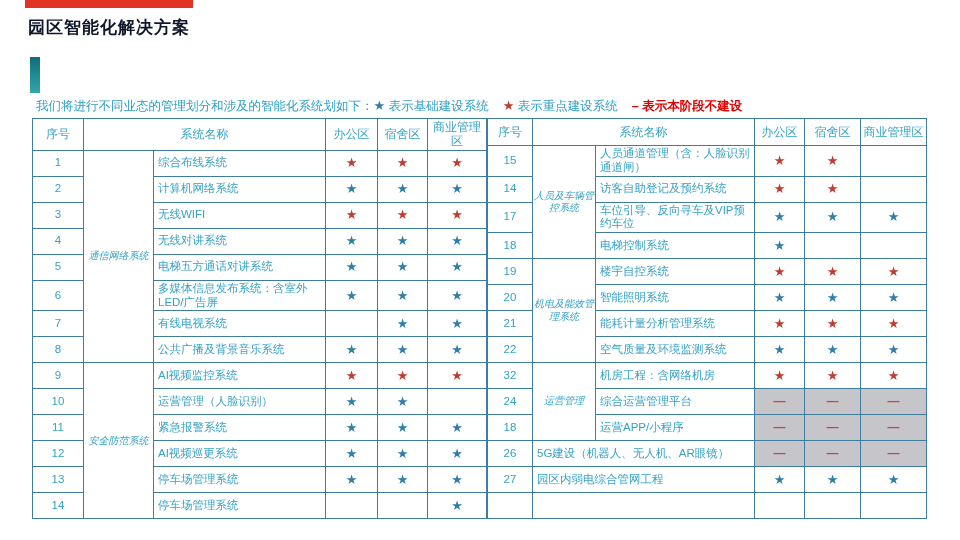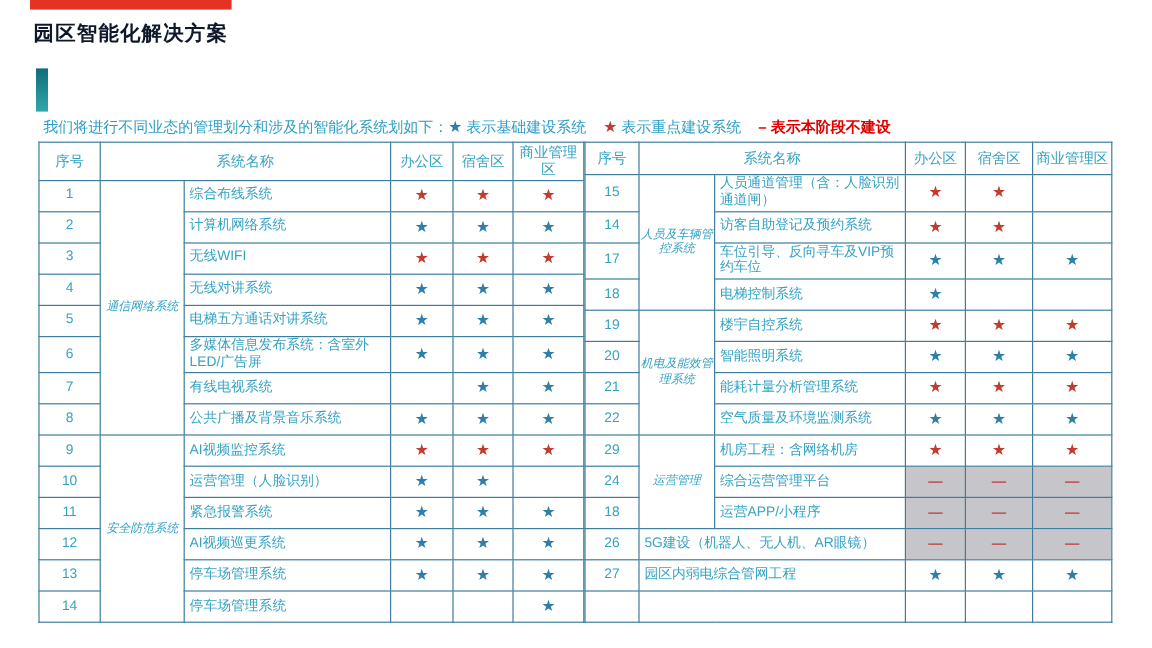--- a/index.html
+++ b/index.html
@@ -239,21 +239,21 @@
           <td class="mark-cell"><span class="star star-red">★</span></td>
         </tr>
         <tr>
           <td>22</td>
           <td class="name-cell">空气质量及环境监测系统</td>
           <td class="mark-cell"><span class="star star-blue">★</span></td>
           <td class="mark-cell"><span class="star star-blue">★</span></td>
           <td class="mark-cell"><span class="star star-blue">★</span></td>
         </tr>
         <tr>
-          <td>29</td>
+          <td>32</td>
           <td class="category-cell" rowspan="3">运营管理</td>
           <td class="name-cell">机房工程：含网络机房</td>
           <td class="mark-cell"><span class="star star-red">★</span></td>
           <td class="mark-cell"><span class="star star-red">★</span></td>
           <td class="mark-cell"><span class="star star-red">★</span></td>
         </tr>
         <tr>
           <td>24</td>
           <td class="name-cell">综合运营管理平台</td>
           <td class="mark-cell gray-cell"><span class="dash-mark">—</span></td>

